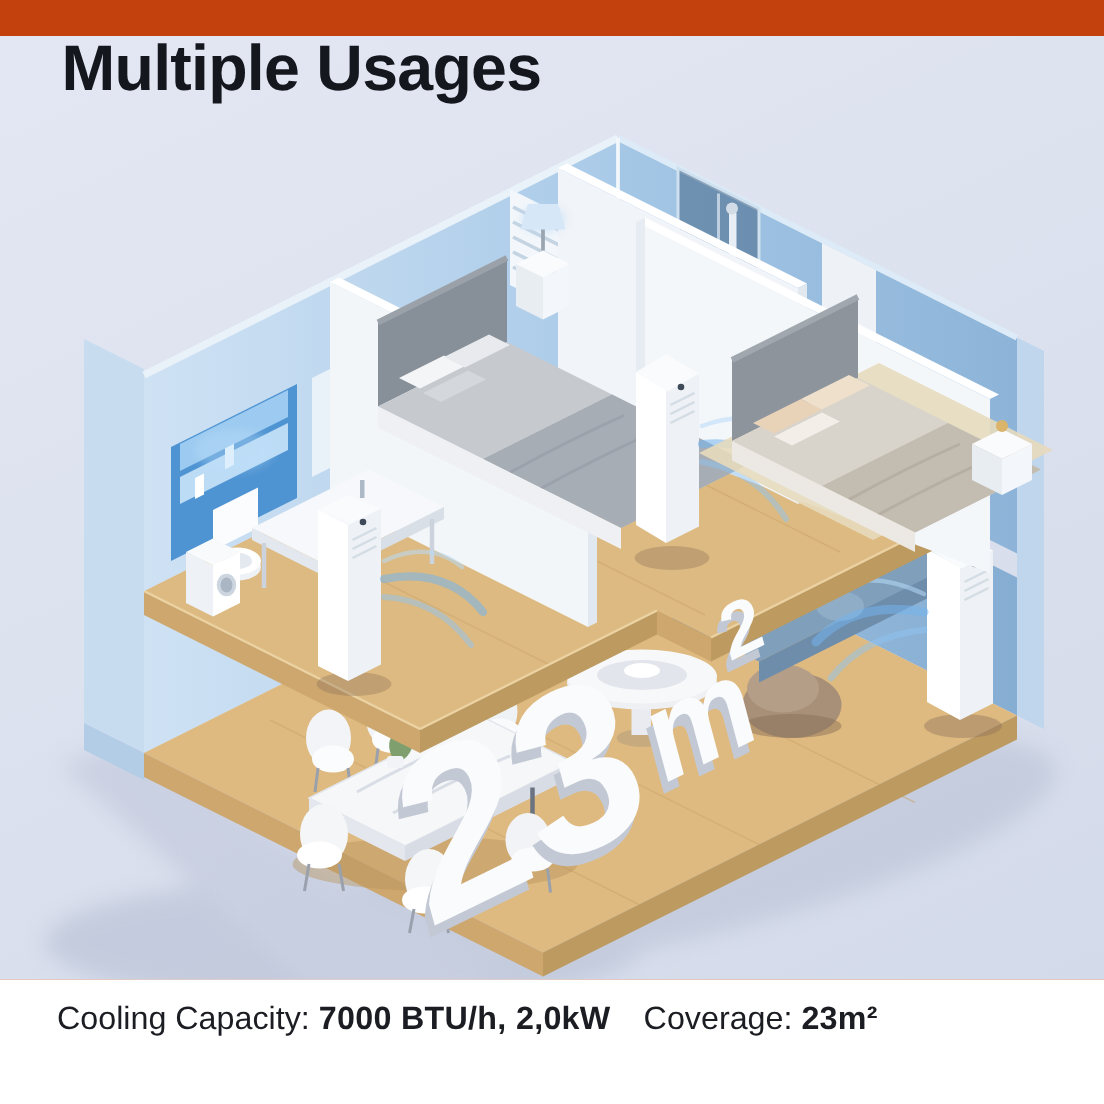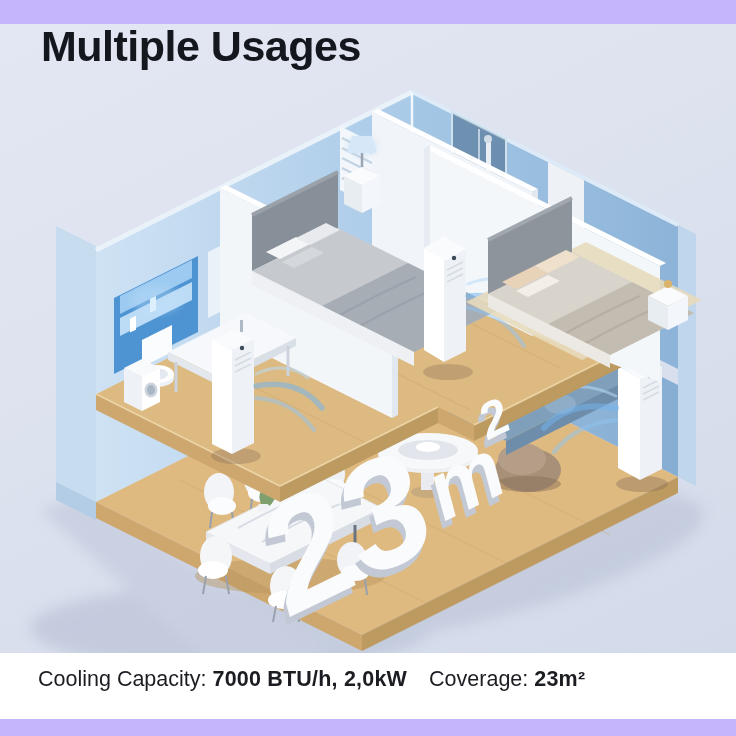--- a/index.html
+++ b/index.html
@@ -1,23 +1,23 @@
 <!DOCTYPE html>
 <html><head>
 <meta charset="utf-8">
 <style>
   html,body{margin:0;padding:0;background:#ffffff;}
-  .canvas{position:relative;width:736px;height:736px;overflow:hidden;background:#c4b5fd;
+  .canvas{position:relative;width:736px;height:736px;overflow:hidden;background:#c2410c;
           font-family:"Liberation Sans","DejaVu Sans",sans-serif;}
   .bg{position:absolute;left:0;top:24px;width:736px;height:629px;
       background:linear-gradient(155deg,#e3e7f3 0%,#dde2ef 45%,#d3dae9 100%);}
   .title{position:absolute;left:41px;top:22px;font-size:43px;font-weight:800;
          color:#14171d;letter-spacing:-0.5px;}
   .scene{position:absolute;left:0;top:0;width:736px;height:736px;}
-  .footer{position:absolute;left:0;top:653px;width:736px;height:66px;background:#ffffff;}
+  .footer{position:absolute;left:0;top:653px;width:736px;height:83px;background:#ffffff;}
   .specs{position:absolute;left:38px;top:14px;font-size:21.5px;color:#1b1d22;white-space:nowrap;}
   .specs b{font-weight:800;letter-spacing:0.2px;}
   .gap{display:inline-block;width:22px;}
 </style>
 </head>
 <body>
 
 <div class="canvas">
   <div class="bg"></div>
 

